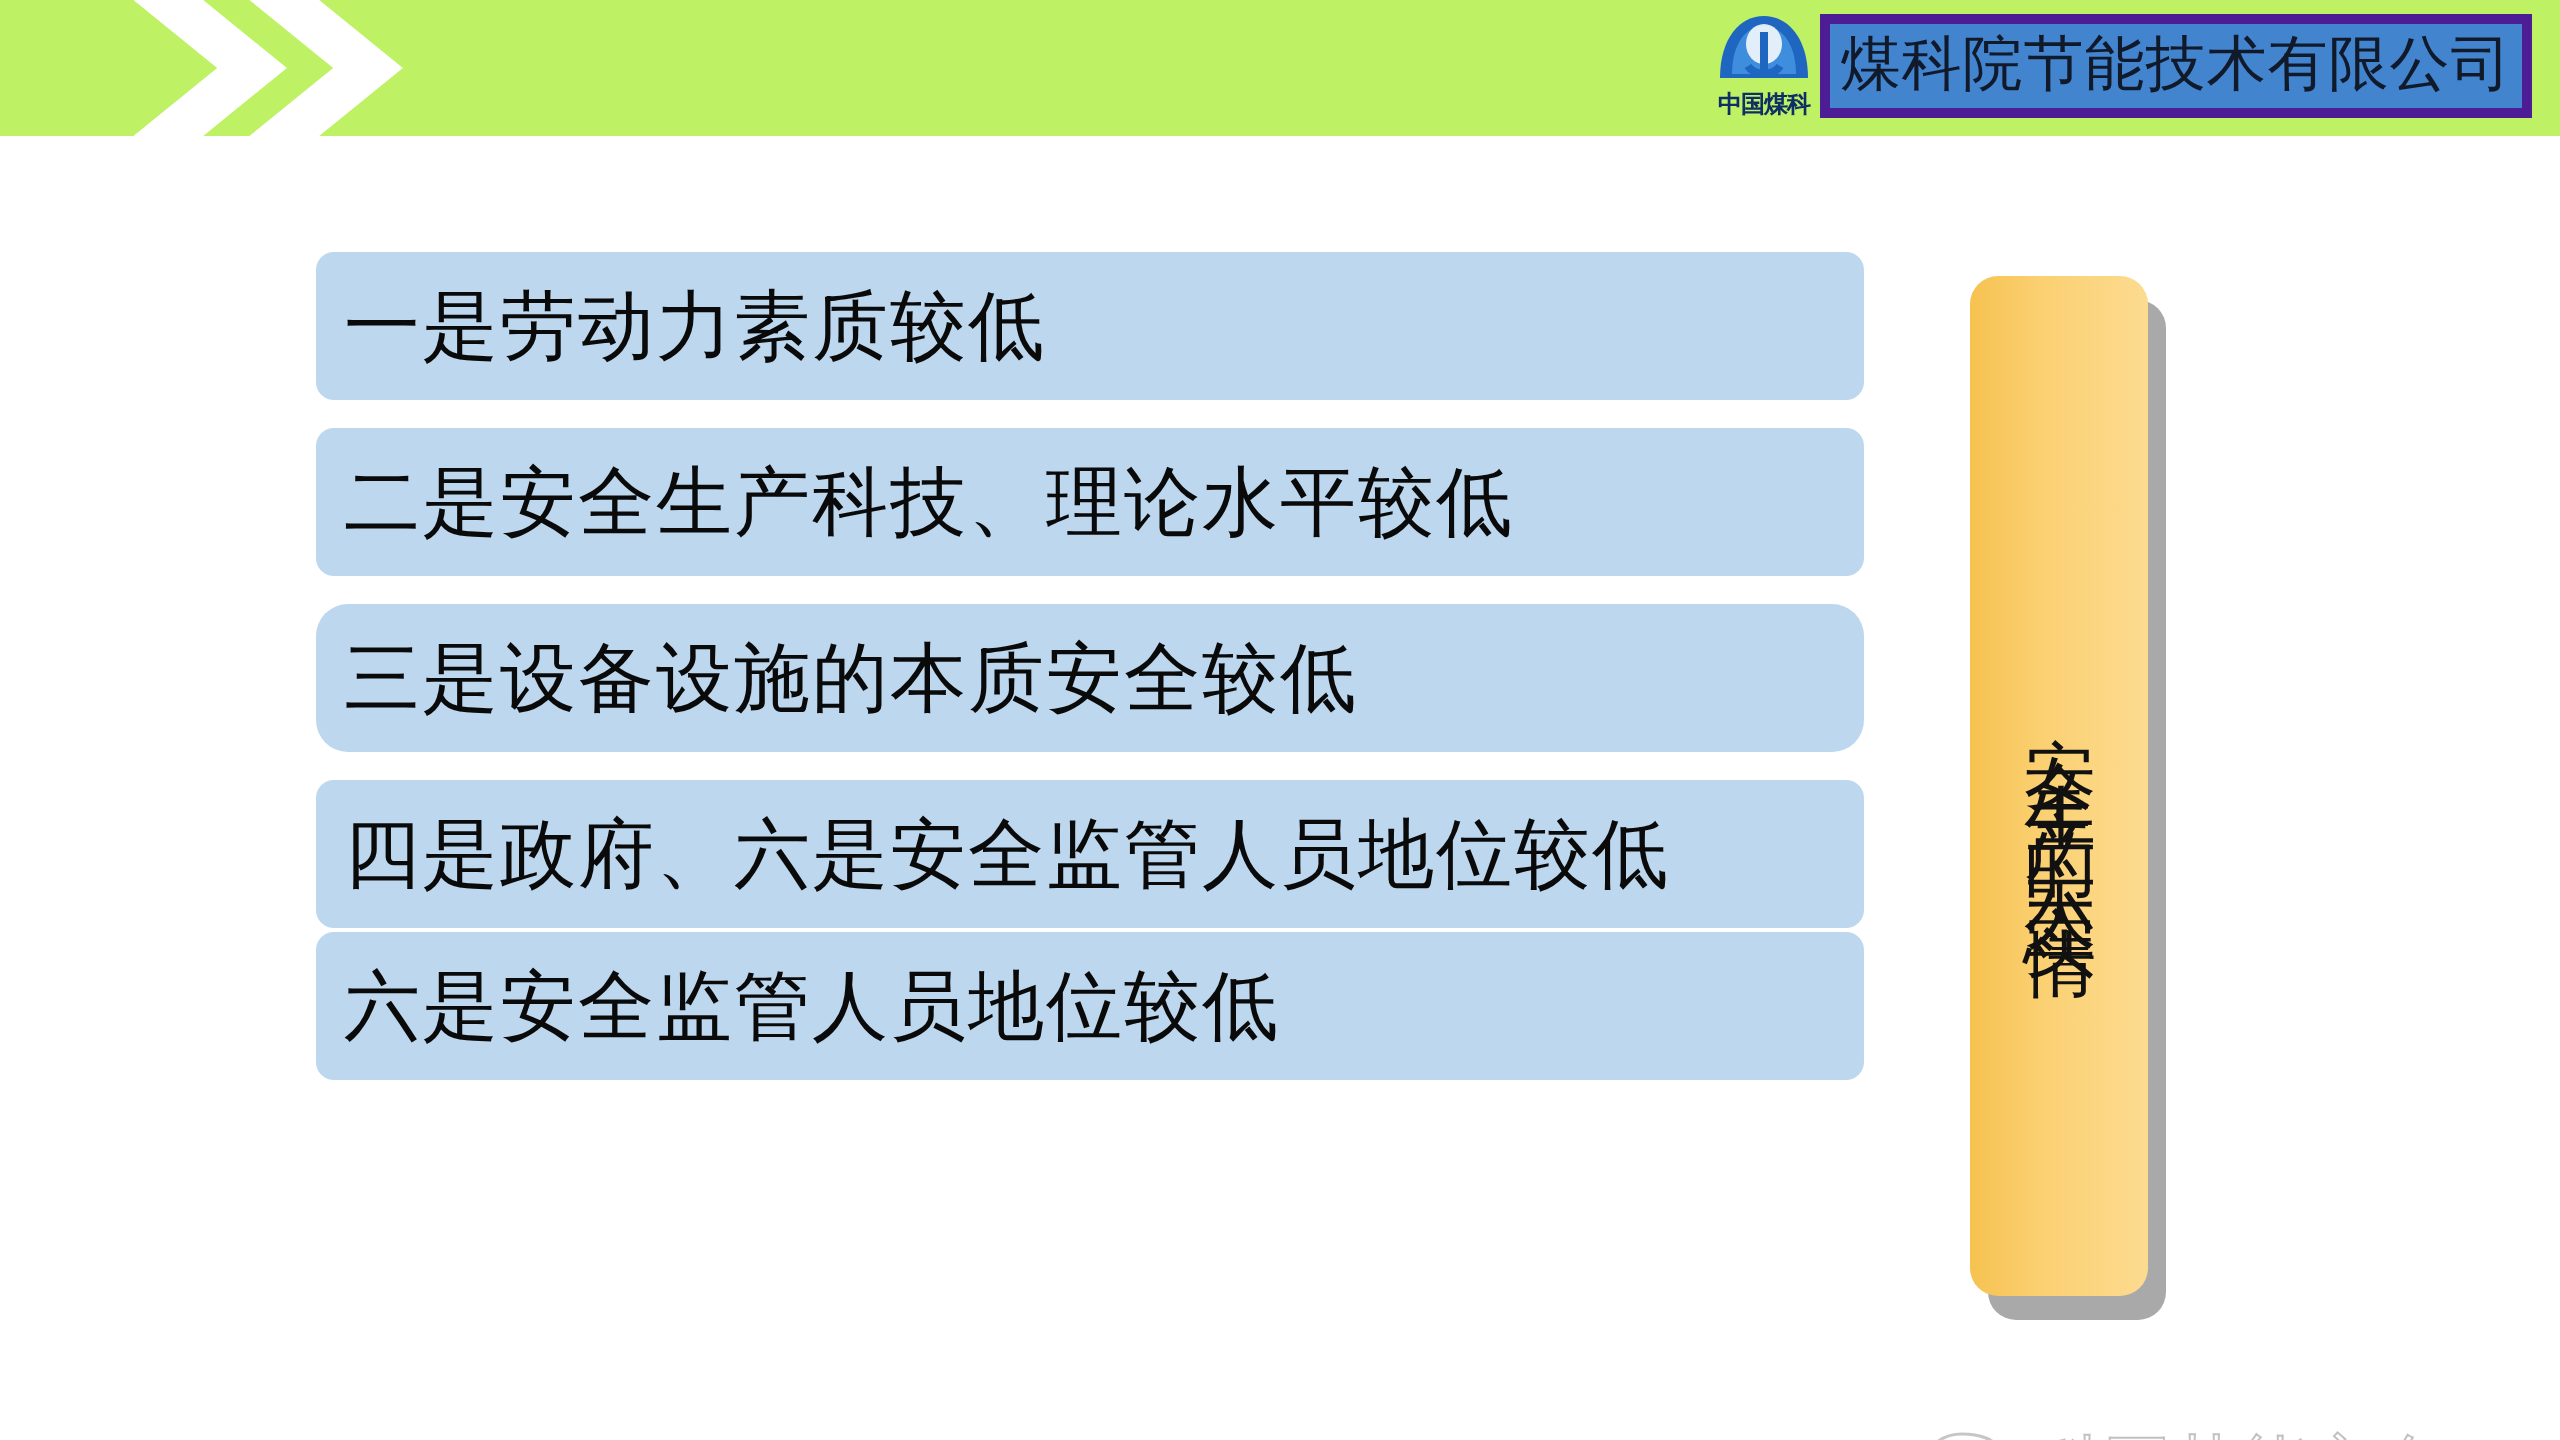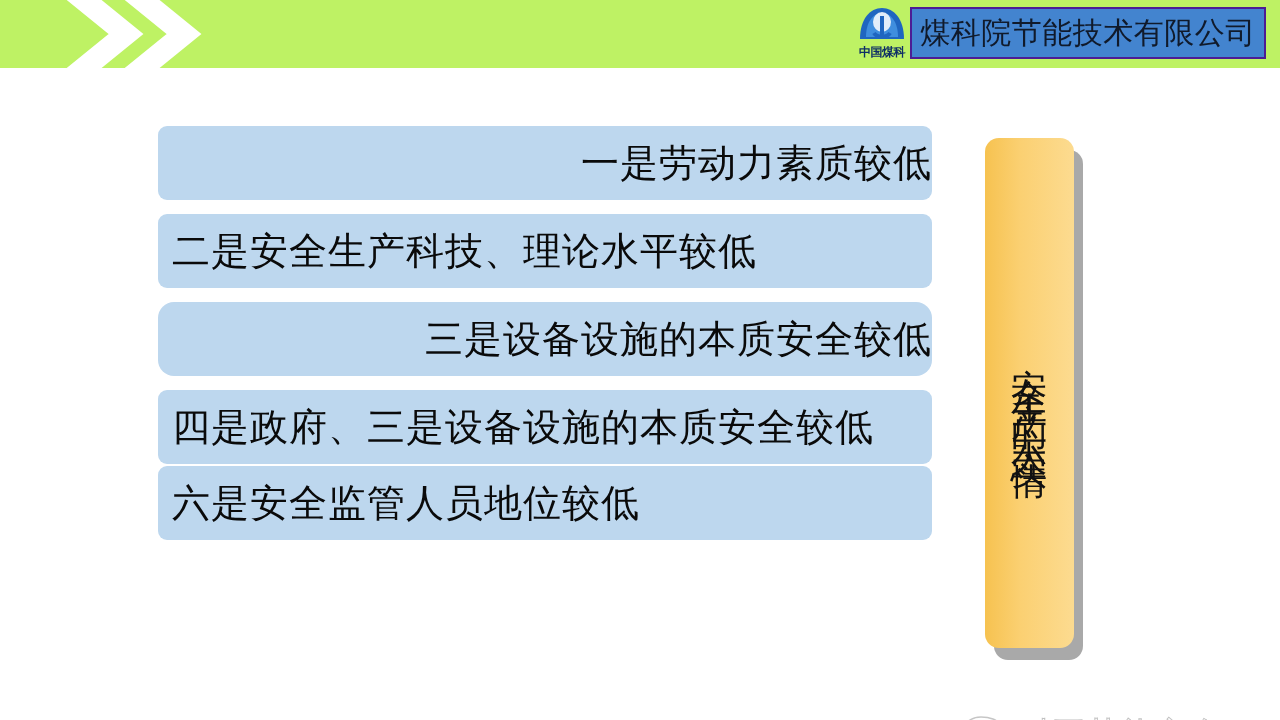--- a/index.html
+++ b/index.html
@@ -49,21 +49,21 @@
     letter-spacing: -0.5px;
     color: #0e2f66;
     line-height: 14px;
     white-space: nowrap;
   }
   #company-title-box {
     position: absolute;
     left: 910px; top: 7px;
     width: 356px; height: 52px;
     box-sizing: border-box;
-    border: 2px solid #4c1d95;
+    border: 5px solid #4c1d95;
     background: #4384cf;
     display: flex;
     align-items: center;
     justify-content: center;
   }
   #company-title-text {
     font-family: "DejaVu Sans", sans-serif;
     font-size: 30px;
     line-height: 34px;
     color: #101a2b;
@@ -86,21 +86,21 @@
   }
   .point-box {
     position: relative;
     width: 774px;
     box-sizing: border-box;
     background: #bdd7ee;
     border-radius: 9px;
     padding: 9px 0 9px 14px;
     margin-bottom: 2px;
   }
-  .point-box.group-gap { margin-bottom: 14px; text-align: right; }
+  .point-box.group-gap { margin-bottom: 14px; }
   .point-text {
     font-family: "DejaVu Serif", "Liberation Serif", serif;
     font-size: 38px;
     line-height: 56px;
     color: #0a0a0a;
     white-space: nowrap;
     letter-spacing: 1px;
   }
 
   
@@ -194,21 +194,21 @@
     <div class="point-box group-gap">
       <div class="point-text">一是劳动力素质较低</div>
     </div>
     <div class="point-box">
       <div class="point-text">二是安全生产科技、理论水平较低</div>
     </div>
     <div class="point-box group-gap" style="margin-top:14px;border-radius:16px;">
       <div class="point-text">三是设备设施的本质安全较低</div>
     </div>
     <div class="point-box">
-      <div class="point-text">四是政府、三是设备设施的本质安全较低</div>
+      <div class="point-text">四是政府、六是安全监管人员地位较低</div>
     </div>
     <div class="point-box">
       <div class="point-text">六是安全监管人员地位较低</div>
     </div>
   </div>
 
   <div id="vertical-panel-wrap">
     <div id="vertical-panel-shadow"></div>
     <div id="vertical-panel">
       <span id="vertical-panel-text">安全生产的六大实情</span>

